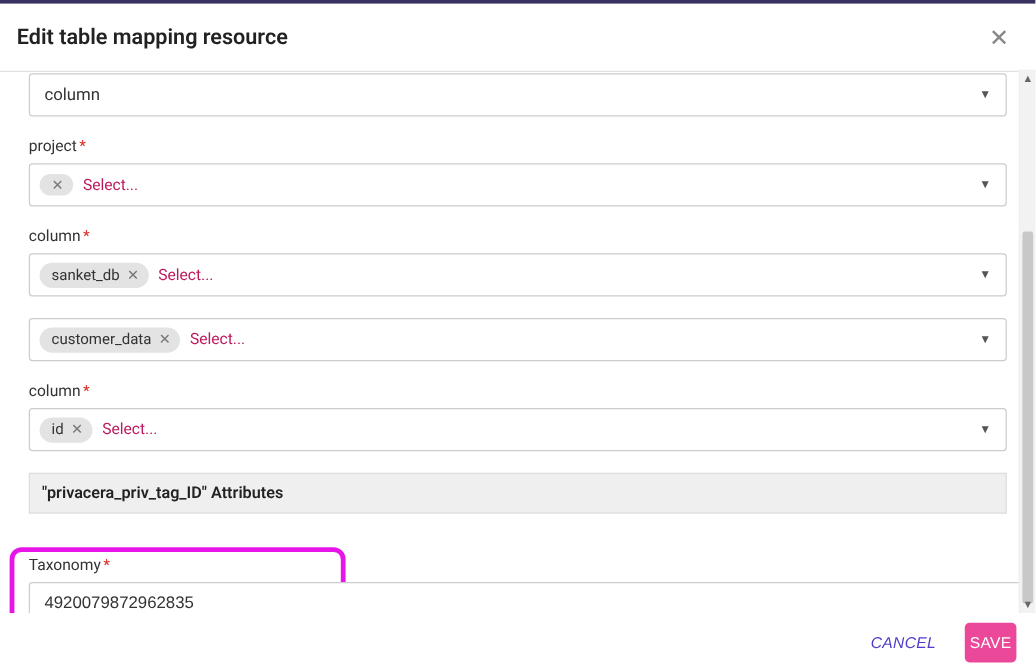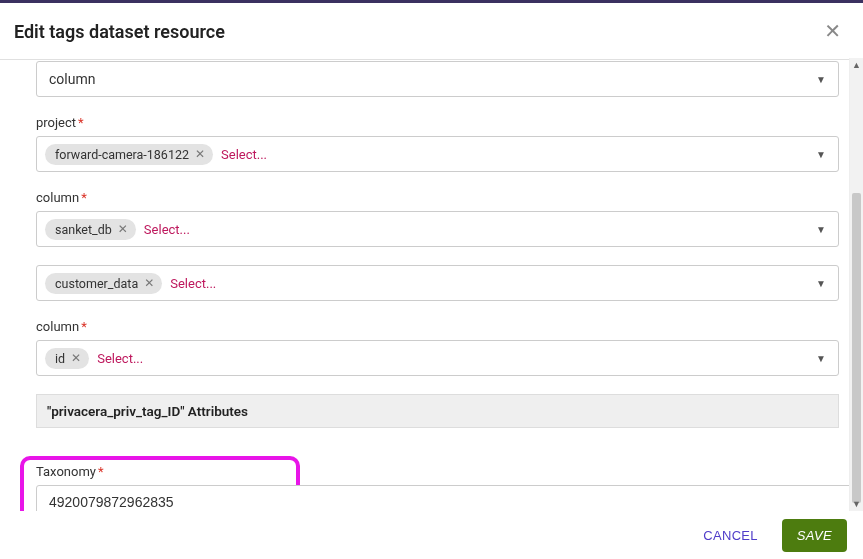--- a/index.html
+++ b/index.html
@@ -36,21 +36,21 @@
   }
   .scroll-area {
     position: absolute;
     top: 58px;
     bottom: 48px;
     left: 0;
     right: 0;
     overflow: hidden;
   }
   .content {
-    padding: 0 24px 0 36px;
+    padding: 0 24px 0 24px;
     height: 100%;
     overflow: hidden;
   }
   .scrollbar-track {
     position: absolute;
     right: 0;
     top: 58px;
     bottom: 48px;
     width: 14px;
     background: #f2f2f2;
@@ -166,68 +166,67 @@
   }
   .btn-cancel {
     color: #4f3cc9;
     font-size: 13px;
     font-weight: 500;
     letter-spacing: 0.3px;
     background: none;
     border: none;
     cursor: pointer;
     padding: 8px 10px;
+    font-style: italic;
   }
   .btn-save {
-    background: #4d7c0f;
+    background: #ec4899;
     color: #fff;
     font-size: 13px;
     font-weight: 500;
     letter-spacing: 0.3px;
     border: none;
     border-radius: 4px;
-    padding: 9px 15px;
-    cursor: pointer;
-    font-style: italic;
+    padding: 9px 4px;
+    cursor: pointer;
   }
   .tax-input {
     border: 1px solid #ccc;
     border-radius: 3px;
     height: 34px;
     padding: 0 12px;
     font-size: 14px;
     color: #333;
     width: 832px;
     outline: none;
   }
 </style>
 </head>
 <body>
 
 <div class="topbar"></div>
 
 <div class="modal-header">
-  <div class="modal-title">Edit tags dataset resource</div>
+  <div class="modal-title">Edit table mapping resource</div>
   <div class="close-btn">✕</div>
 </div>
 
 <div class="scroll-area">
   <div class="content">
 
     <div class="select-box" style="margin-top:3px;">
       <span class="value">column</span>
       <span class="caret">▼</span>
     </div>
 
     <label class="field-label">
       <span>project</span><span class="req">*</span>
     </label>
     <div class="chip-select">
       <span class="chip">
-        <span>forward-camera-186122</span>
         <span class="chip-x">✕</span>
       </span>
       <span class="chip-placeholder">Select...</span>
       <span class="chip-caret">▼</span>
     </div>
 
     <label class="field-label">
       <span>column</span><span class="req">*</span>
     </label>
     <div class="chip-select">

